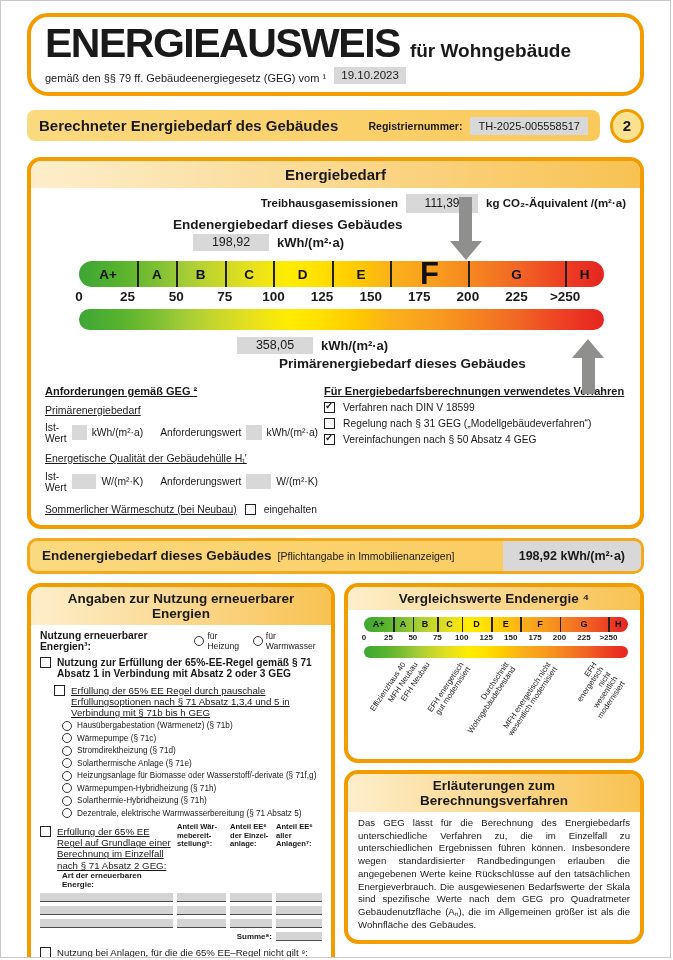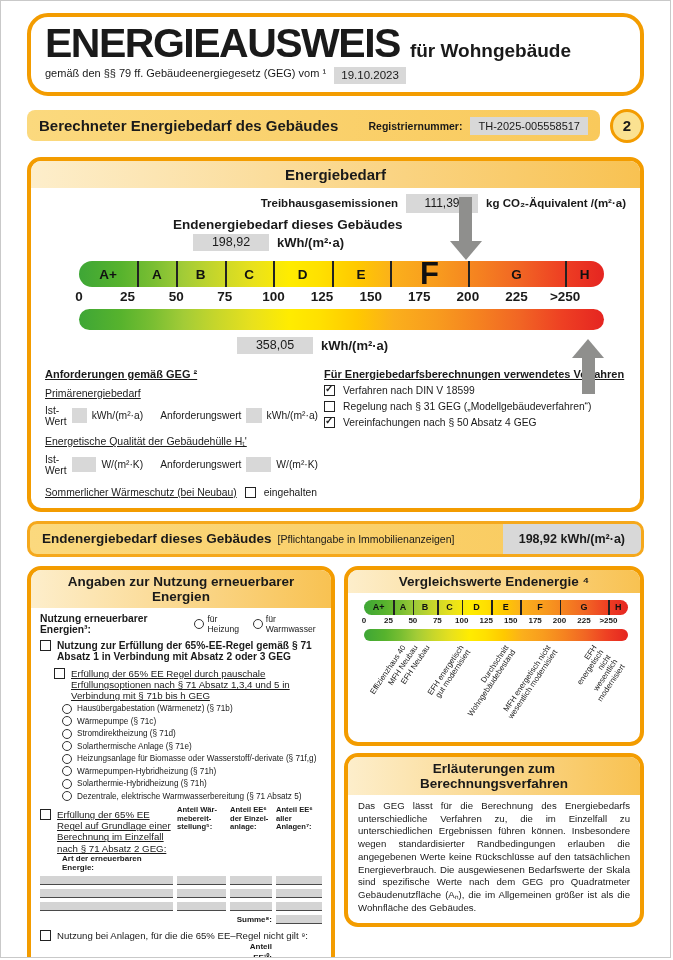--- a/index.html
+++ b/index.html
@@ -5,21 +5,21 @@
   html,body{margin:0;padding:0;background:#fff;}
   .page{position:relative;width:671px;height:958px;border:1px solid #c9c9c9;background:#fff;
         font-family:"Liberation Sans", sans-serif;color:#1a1a1a;overflow:hidden;box-sizing:border-box;}
   .inner{padding:12px 26px 0 26px;}
 
   
   .titlebox{border:4px solid #F39C00;border-radius:21px;padding:6px 14px 8px 14px;}
   .titlerow{display:flex;align-items:baseline;gap:10px;}
   .bigtitle{font-size:41px;font-weight:bold;letter-spacing:-1.5px;line-height:1.02;}
   .subtitle{font-size:19px;font-weight:bold;}
-  .lawrow{display:flex;align-items:flex-start;gap:8px;margin-top:2px;font-size:11px;}
+  .lawrow{display:flex;align-items:flex-end;gap:8px;margin-top:2px;font-size:11px;}
   .gbox{background:#D8D8D8;display:inline-flex;align-items:center;justify-content:center;}
   .datebox{width:72px;height:17px;font-size:11.5px;}
 
   
   .regrow{display:flex;align-items:center;gap:10px;margin-top:13px;}
   .regbar{flex:1;background:linear-gradient(90deg,#FBD97E,#F9C95B);border-radius:8px;height:31px;
           display:flex;align-items:center;padding:0 12px;gap:8px;}
   .regtitle{font-weight:bold;font-size:15px;}
   .reglabel{font-weight:bold;font-size:10.5px;margin-left:auto;}
   .regnum{height:18px;padding:0 8px;font-size:11px;}
@@ -200,20 +200,21 @@
         <div class="sbar2"></div>
         <div class="prim-block">
           <div class="arrow-up" id="marker-prim" style="left: 97.037%;">
             <div class="head"></div>
                 <div class="shaft"></div>
           </div>
           <div class="val-row prim-row">
             <span class="gbox val-box">358,05</span>
             <span>kWh/(m²·a)</span>
           </div>
+          <div class="prim-label">Primärenergiebedarf dieses Gebäudes</div>
         </div>
       </div>
 
       <div class="anf-grid">
         <div>
           <div class="anf-title u">Anforderungen gemäß GEG ²</div>
           <div class="anf-sub u">Primärenergiebedarf</div>
           <div class="anf-row">
             <span>Ist-Wert</span>
             <span class="blank-box"></span>

